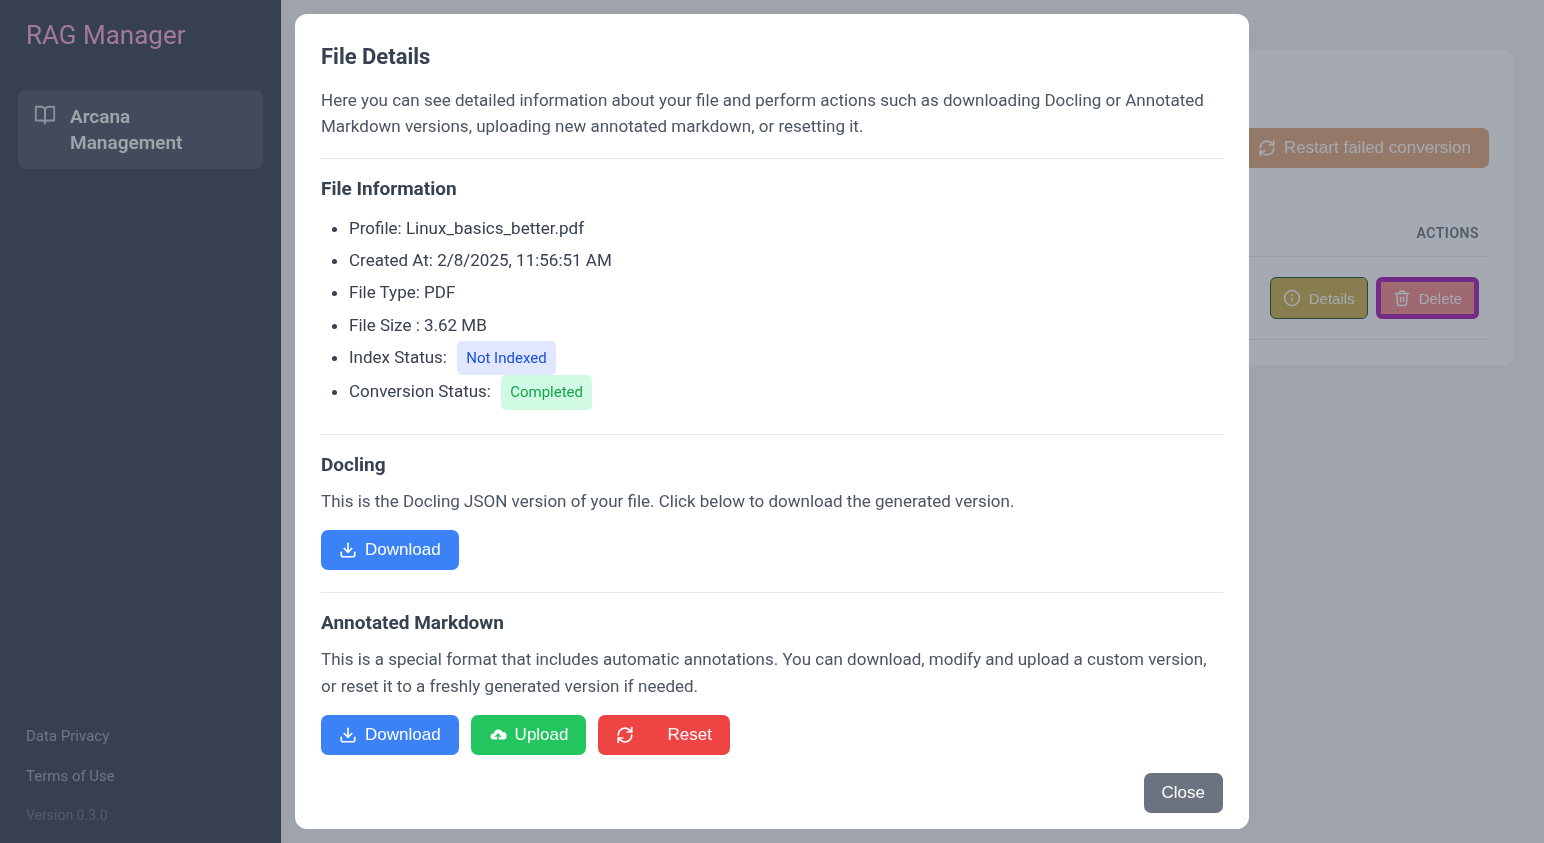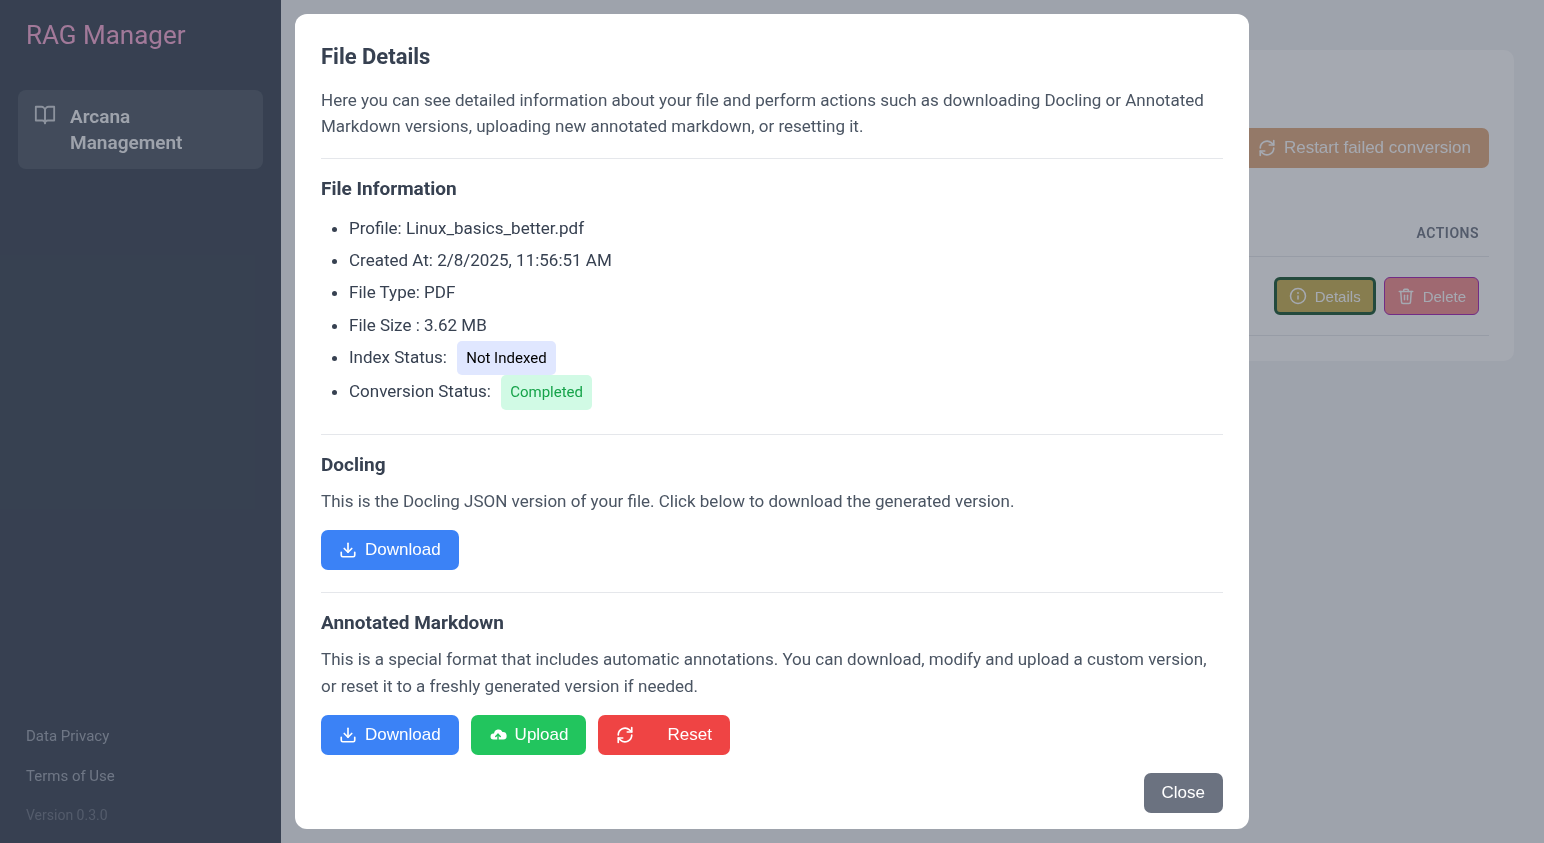--- a/index.html
+++ b/index.html
@@ -31,35 +31,35 @@
   .col-actions { margin-left:auto; display:flex; gap:8px;}
 
   .btn { display:inline-flex; align-items:center; gap:8px; padding:10px 18px; border-radius:7px; border:none; font-size:17px; font-weight:500; cursor:pointer; color:#fff; }
   .btn-sm { padding:7px 12px; font-size:15px; border-radius:6px;}
   .btn-primary-outline {background:#e0e7ff; color:#4338ca; padding:8px 14px;}
   .btn-orange { background:#e1a87a; }
   .btn-blue { background:#3b82f6; }
   .btn-green { background:#22c55e; }
   .btn-red { background:#ef4444;gap:33px; }
   .btn-gray { background:#6b7280; }
-  .btn-amber { background:#c9b04e; border:3px solid #14532d; color:#fff;}
-  .btn-red-outline { background:#f48a8a; border:1px solid #a21caf; color:#fff;}
+  .btn-amber { background:#c9b04e; border:1px solid #14532d; color:#fff;}
+  .btn-red-outline { background:#f48a8a; border:5px solid #a21caf; color:#fff;}
   .btn .icon { width:18px; height:18px; }
 
   
   .overlay { position: absolute; inset:0; background: rgba(55,65,81,0.45); display:flex; align-items:flex-start; justify-content:center; padding-top:14px;}
   .modal { background:#fff; width: 954px; border-radius:12px; padding: 30px 26px 22px 26px; color:#374151; max-height: 815px; overflow:hidden;}
   .modal h2 { font-size:22px; font-weight:700; margin-bottom:18px;}
   .modal .desc { font-size:17px; color:#4b5563; line-height:1.55; margin-bottom:18px;}
   .modal hr { border:none; border-top:1px solid #e5e7eb; margin: 10px 0 18px 0;}
   .modal h3 { font-size:19px; font-weight:700; margin-bottom:12px;}
   .modal .section-text { font-size:17px; color:#4b5563; line-height:1.55; margin-bottom:16px;}
   .modal ul { list-style: disc; padding-left: 28px; font-size:17px; color:#374151; line-height:1.9;}
   .badge { display:inline-block; padding:3px 9px; border-radius:5px; font-size:15px; margin-left:6px;}
-  .badge-blue { background:#e0e7ff; color:#000000;}
+  .badge-blue { background:#e0e7ff; color:#1d4ed8;}
   .badge-green { background:#d1fae5; color:#16a34a;}
   .modal-footer { display:flex; justify-content:flex-end; margin-top:18px;}
   .btn-row { display:flex; gap:12px; margin-bottom:8px;}
 
   svg { display:block; }
 </style>
 </head>
 <body>
 
 <aside class="sidebar">

